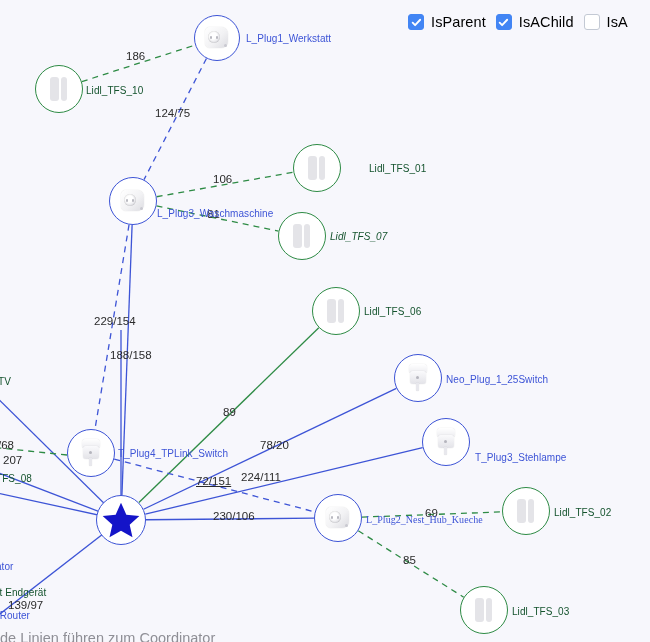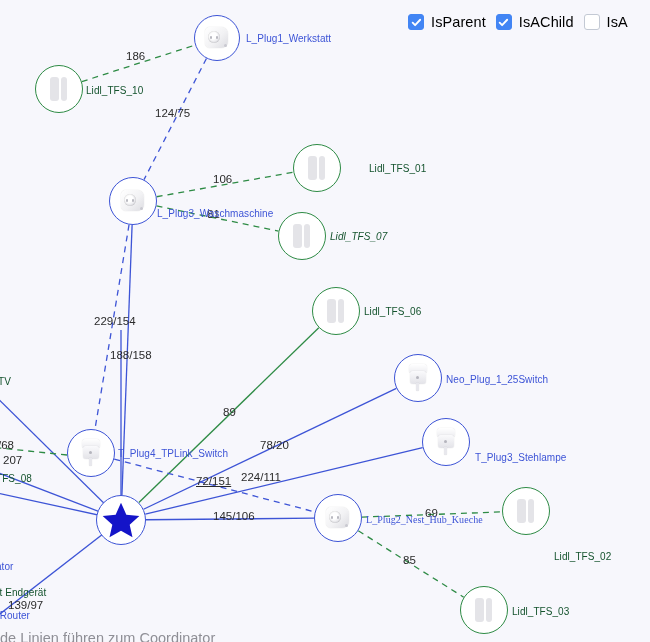--- a/index.html
+++ b/index.html
@@ -308,21 +308,21 @@
     <div class="edge-label" style="left: 126px; top: 51px;">186</div>
     <div class="edge-label" style="left: 155px; top: 108px;">124/75</div>
     <div class="edge-label" style="left: 213px; top: 174px;">106</div>
     <div class="edge-label" style="left: 207px; top: 209px;">81</div>
     <div class="edge-label" style="left: 94px; top: 316px;">229/154</div>
     <div class="edge-label" style="left: 110px; top: 350px;">188/158</div>
     <div class="edge-label" style="left: 223px; top: 407px;">89</div>
     <div class="edge-label" style="left: 260px; top: 440px;">78/20</div>
     <div class="edge-label" style="left: 241px; top: 472px;">224/111</div>
     <div class="edge-label" style="left: 196px; top: 476px; text-decoration: underline;">72/151</div>
-    <div class="edge-label" style="left: 213px; top: 511px;">145/106</div>
+    <div class="edge-label" style="left: 213px; top: 511px;">230/106</div>
     <div class="edge-label" style="left: 425px; top: 508px;">69</div>
     <div class="edge-label" style="left: 403px; top: 555px;">85</div>
   </div>
 
 <div id="clipped-layer">
     <div class="node-label green" style="left: -2px; top: 377px;">TV</div>
     <div class="edge-label" style="left: -2px; top: 440px;">/68</div>
     <div class="edge-label" style="left: 3px; top: 455px;">207</div>
     <div class="node-label green" style="left: -4px; top: 474px;">TFS_08</div>
     <div class="node-label blue" style="left: -4px; top: 562px;">ator</div>
@@ -361,14 +361,14 @@
 <div class="node-label blue" style="left: 246px; top: 34px;">L_Plug1_Werkstatt</div>
 <div class="node-label green" style="left: 86px; top: 86px;">Lidl_TFS_10</div>
 <div class="node-label blue" style="left: 157px; top: 198px; margin-top: 11px;">L_Plug3_Waschmaschine</div>
 <div class="node-label green" style="left: 345px; top: 164px; margin-left: 24px;">Lidl_TFS_01</div>
 <div class="node-label green" style="left: 330px; top: 232px; font-style: italic;">Lidl_TFS_07</div>
 <div class="node-label green" style="left: 364px; top: 307px;">Lidl_TFS_06</div>
 <div class="node-label blue" style="left: 446px; top: 375px;">Neo_Plug_1_25Switch</div>
 <div class="node-label blue" style="left: 475px; top: 439px; margin-top: 14px;">T_Plug3_Stehlampe</div>
 <div class="node-label blue" style="left: 118px; top: 449px;">T_Plug4_TPLink_Switch</div>
 <div class="node-label blue" style="left: 366px; top: 515px; font-family: Liberation Serif, serif;">L_Plug2_Nest_Hub_Kueche</div>
-<div class="node-label green" style="left: 554px; top: 508px; margin-top: 44px;">Lidl_TFS_02</div>
+<div class="node-label green" style="left: 554px; top: 508px;">Lidl_TFS_02</div>
 <div class="node-label green" style="left: 512px; top: 607px;">Lidl_TFS_03</div>
 
 </body></html>

